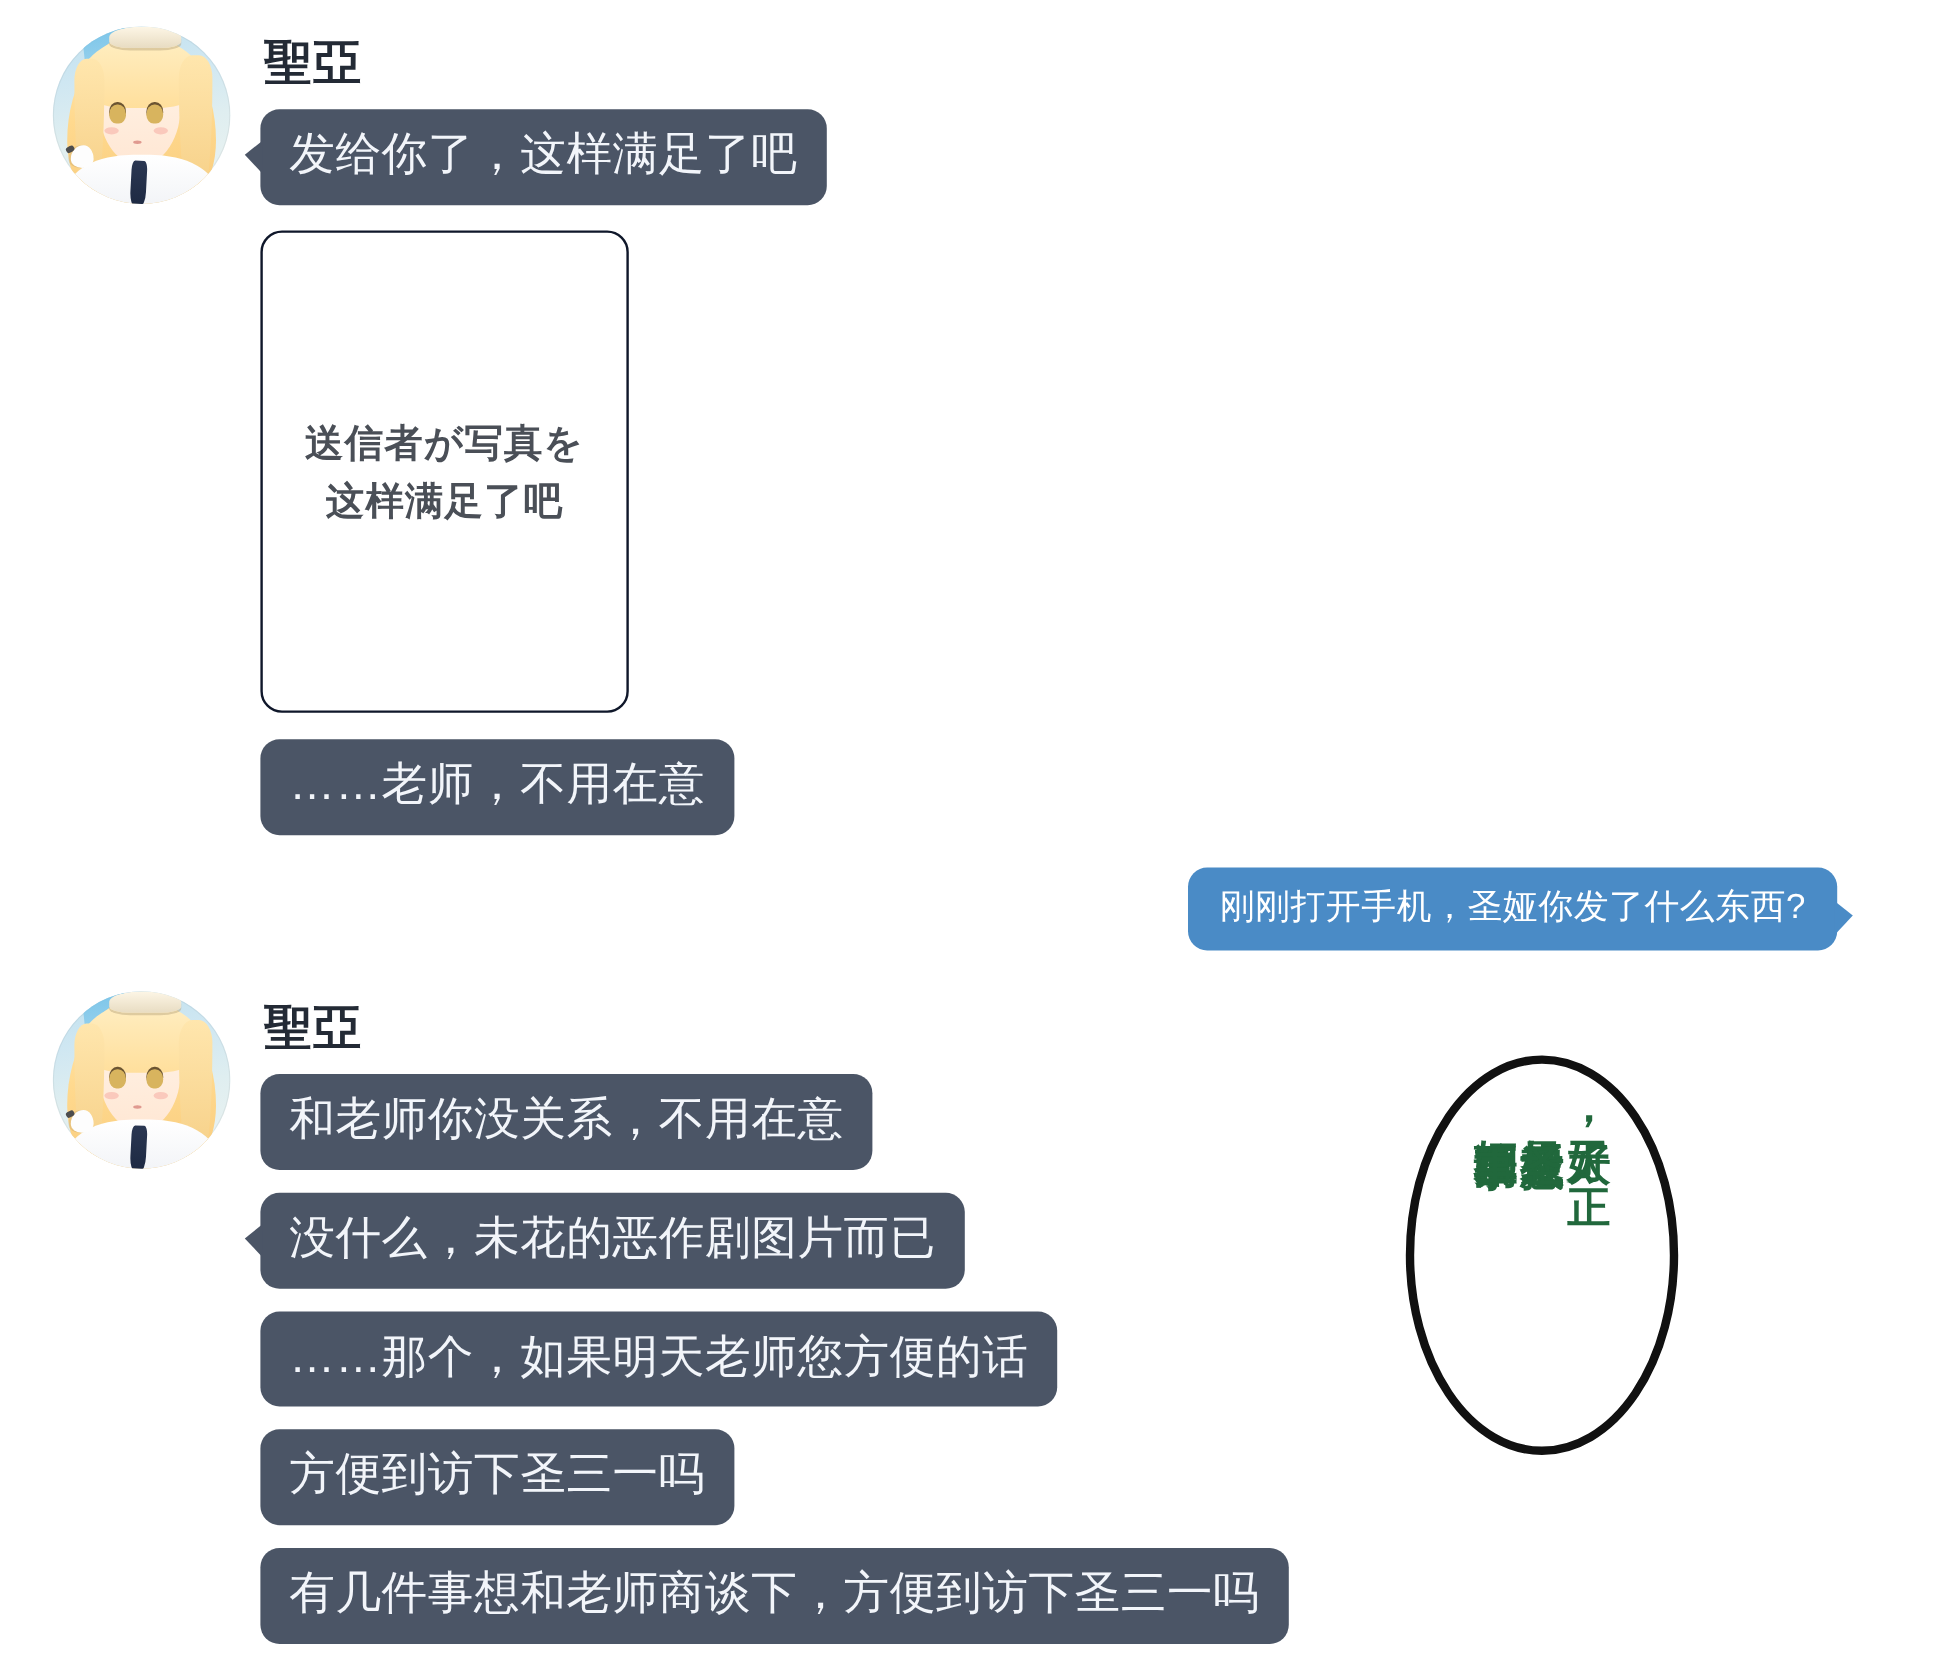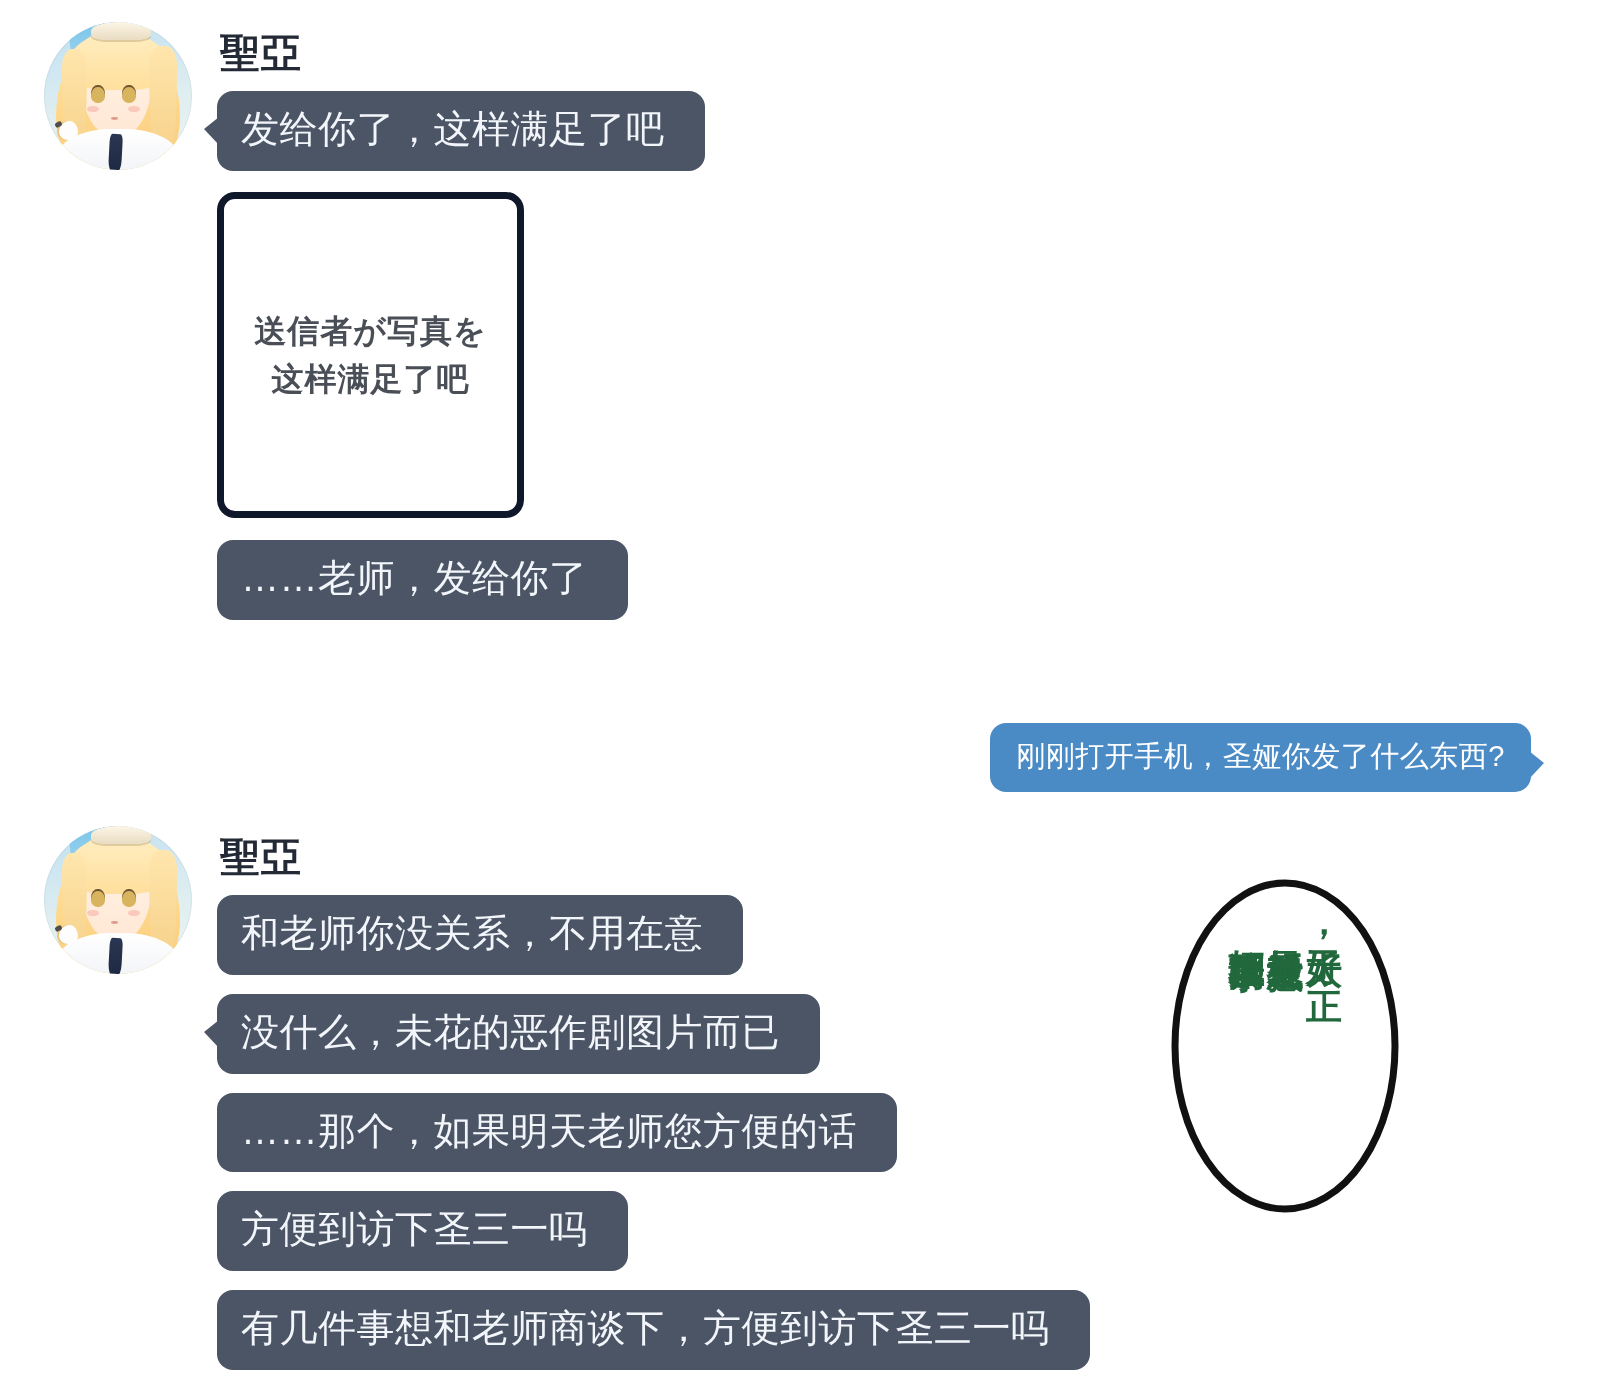--- a/index.html
+++ b/index.html
@@ -151,43 +151,43 @@
     color: #232a35;
     margin: 11px 0 18px 3px;
     letter-spacing: 1px;
   }
 
   .bubble {
     position: relative;
     background: #4b5566;
     color: #f2f5fa;
     border-radius: 16px;
-    padding: 16px 40px 19px 24px;
+    padding: 16px 24px 19px 24px;
     font-size: 38px;
     line-height: 1.18;
     margin-bottom: 19px;
     white-space: nowrap;
     letter-spacing: 0.5px;
     font-weight: 500;
   }
   .bubble.with-tail::before {
     content: "";
     position: absolute;
     left: -13px;
     top: 26px;
     width: 0; height: 0;
     border-top: 12px solid transparent;
     border-bottom: 16px solid transparent;
     border-right: 15px solid #4b5566;
   }
 
   .photo-card {
     width: 307px;
-    height: 326px;
-    border: 7px solid #0f172a;
+    height: 402px;
+    border: 2px solid #0f172a;
     border-radius: 18px;
     background: #ffffff;
     display: flex;
     align-items: center;
     justify-content: center;
     text-align: center;
     margin: 2px 0 22px 0;
     box-sizing: border-box;
   }
   .photo-card-text {
@@ -295,21 +295,21 @@
 
       <div class="bubble with-tail">发给你了，这样满足了吧</div>
 
       <div class="photo-card">
         <div class="photo-card-text">
           <span>送信者が写真を</span><br>
           <span>这样满足了吧</span>
         </div>
       </div>
 
-      <div class="bubble">……老师，发给你了</div>
+      <div class="bubble">……老师，不用在意</div>
     </div>
   </div>
 
   <div class="bubble-out-wrap">
     <div class="bubble-out">刚刚打开手机，圣娅你发了什么东西?</div>
   </div>
 
   <div class="msg-group group-2">
 
     <div class="avatar">

